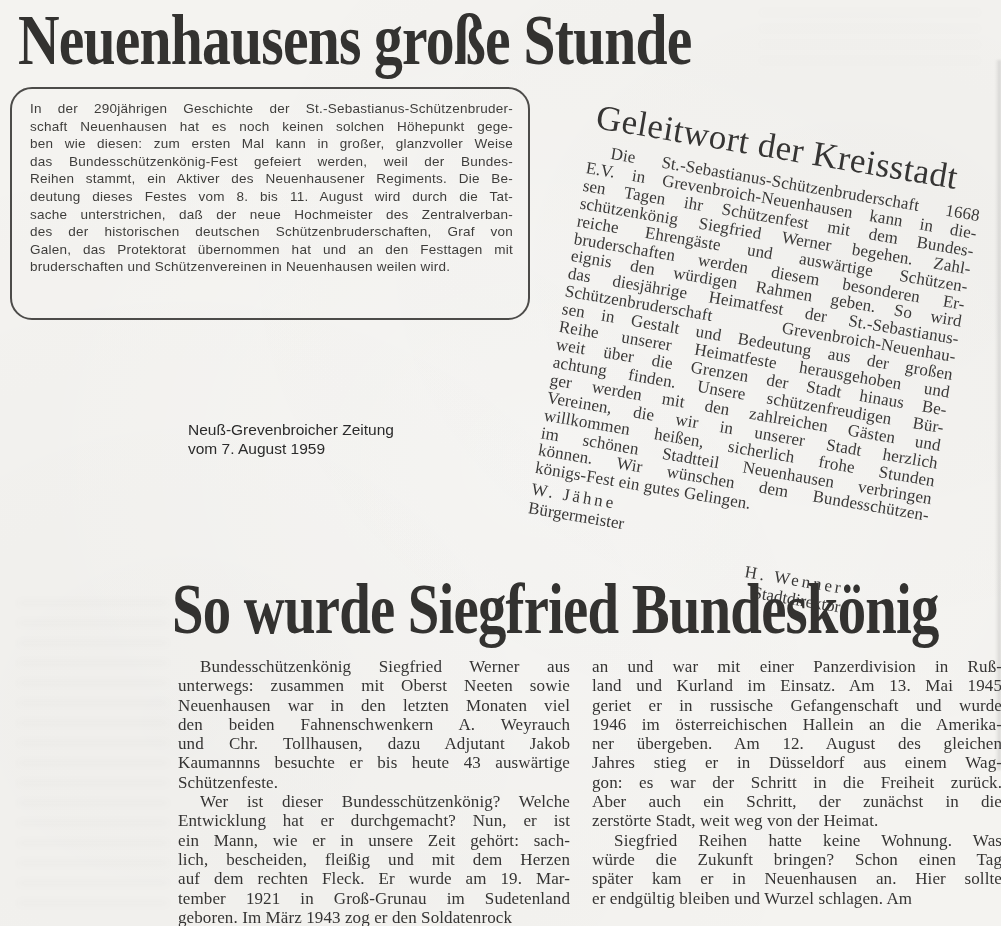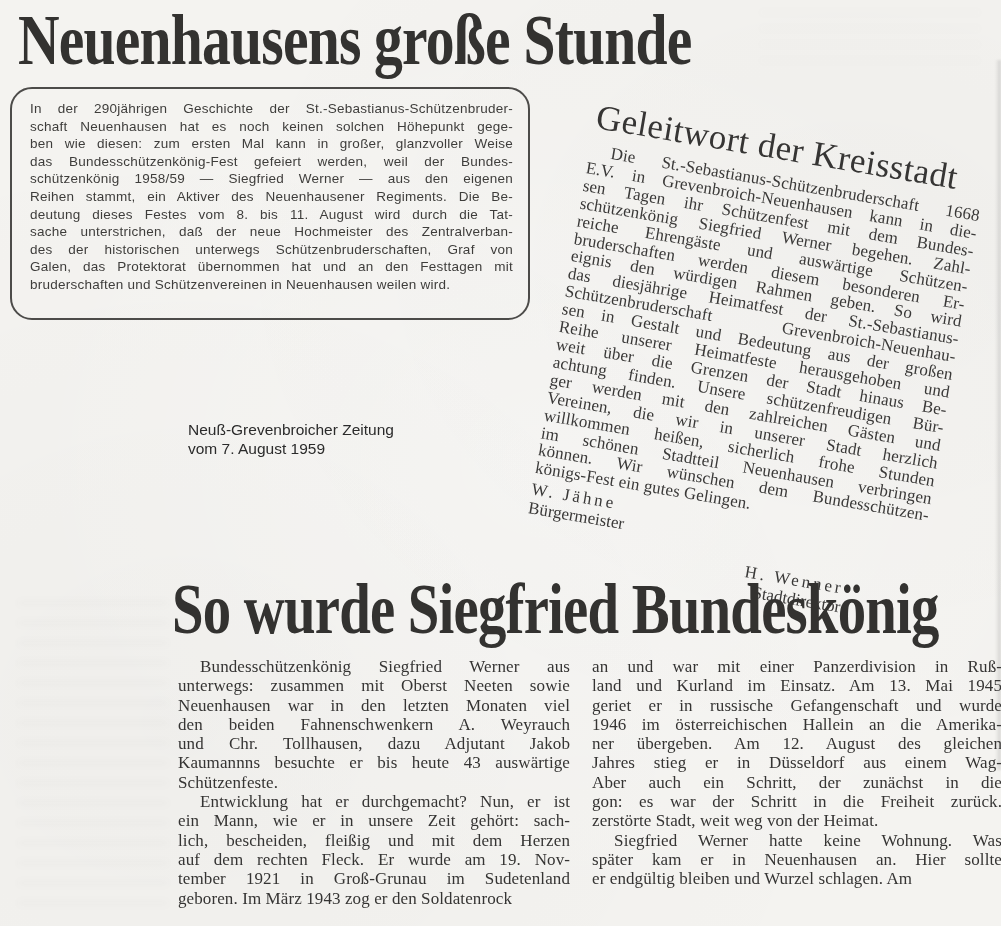--- a/index.html
+++ b/index.html
@@ -92,25 +92,24 @@
 <div class="page">
 
   <h1 class="headline" id="headline-main" style="margin:0;font-weight:normal;"><span class="squeeze">Neuenhausens große Stunde</span></h1>
 
   <div class="intro-box">
     <div class="jpara">
         <div class="jline">In der 290jährigen Geschichte der St.-Sebastianus-Schützenbruder-</div>
         <div class="jline">schaft Neuenhausen hat es noch keinen solchen Höhepunkt gege-</div>
         <div class="jline">ben wie diesen: zum ersten Mal kann in großer, glanzvoller Weise</div>
         <div class="jline">das Bundesschützenkönig-Fest gefeiert werden, weil der Bundes-</div>
-        <div class="jline">schützenkönig 1958/59 — Siegfried Werner — aus den eigenen</div>
         <div class="jline">Reihen stammt, ein Aktiver des Neuenhausener Regiments. Die Be-</div>
         <div class="jline">deutung dieses Festes vom 8. bis 11. August wird durch die Tat-</div>
         <div class="jline">sache unterstrichen, daß der neue Hochmeister des Zentralverban-</div>
-        <div class="jline">des der historischen unterwegs Schützenbruderschaften, Graf von</div>
+        <div class="jline">des der historischen deutschen Schützenbruderschaften, Graf von</div>
         <div class="jline">Galen, das Protektorat übernommen hat und an den Festtagen mit</div>
         <div class="jline">bruderschaften und Schützenvereinen in Neuenhausen weilen wird.</div>
       </div>
   </div>
 
   <div class="caption">
     <div>Neuß-Grevenbroicher Zeitung</div>
     <div>vom 7. August 1959</div>
   </div>
 
@@ -154,42 +153,44 @@
       <div class="jpara indent-first">
           <div class="jline">Bundesschützenkönig Siegfried Werner aus</div>
           <div class="jline">unterwegs: zusammen mit Oberst Neeten sowie</div>
           <div class="jline">Neuenhausen war in den letzten Monaten viel</div>
           <div class="jline">den beiden Fahnenschwenkern A. Weyrauch</div>
           <div class="jline">und Chr. Tollhausen, dazu Adjutant Jakob</div>
           <div class="jline">Kaumannns besuchte er bis heute 43 auswärtige</div>
           <div class="jline">Schützenfeste.</div>
         </div>
       <div class="jpara indent-first">
+          <div class="jline">Wer ist dieser Bundesschützenkönig? Welche</div>
           <div class="jline">Entwicklung hat er durchgemacht? Nun, er ist</div>
           <div class="jline">ein Mann, wie er in unsere Zeit gehört: sach-</div>
           <div class="jline">lich, bescheiden, fleißig und mit dem Herzen</div>
-          <div class="jline">auf dem rechten Fleck. Er wurde am 19. Nov-</div>
+          <div class="jline">auf dem rechten Fleck. Er wurde am 19. Mar-</div>
           <div class="jline">tember 1921 in Groß-Grunau im Sudetenland</div>
           <div class="jline">geboren. Im März 1943 zog er den Soldatenrock</div>
         </div>
     </div>
     <div class="col-right">
       <div class="jpara">
           <div class="jline">an und war mit einer Panzerdivision in Ruß-</div>
           <div class="jline">land und Kurland im Einsatz. Am 13. Mai 1945</div>
           <div class="jline">geriet er in russische Gefangenschaft und wurde</div>
           <div class="jline">1946 im österreichischen Hallein an die Amerika-</div>
           <div class="jline">ner übergeben. Am 12. August des gleichen</div>
           <div class="jline">Jahres stieg er in Düsseldorf aus einem Wag-</div>
+          <div class="jline">gon: es war der Schritt in die Freiheit zurück.</div>
           <div class="jline">Aber auch ein Schritt, der zunächst in die</div>
-          <div class="jline">gon: es war der Schritt in die Freiheit zurück.</div>
           <div class="jline">zerstörte Stadt, weit weg von der Heimat.</div>
         </div>
       <div class="jpara indent-first">
-          <div class="jline">Siegfried Werner hatte keine Wohnung. Was</div>
+          <div class="jline">Siegfried Reihen hatte keine Wohnung. Was</div>
+          <div class="jline">würde die Zukunft bringen? Schon einen Tag</div>
           <div class="jline">später kam er in Neuenhausen an. Hier sollte</div>
           <div class="jline">er endgültig bleiben und Wurzel schlagen. Am</div>
         </div>
     </div>
   </div>
 
   <div class="scan-ghosting-left"></div>
   <div class="scan-ghosting-top"></div>
   <div class="scan-edge-shadow"></div>
 

